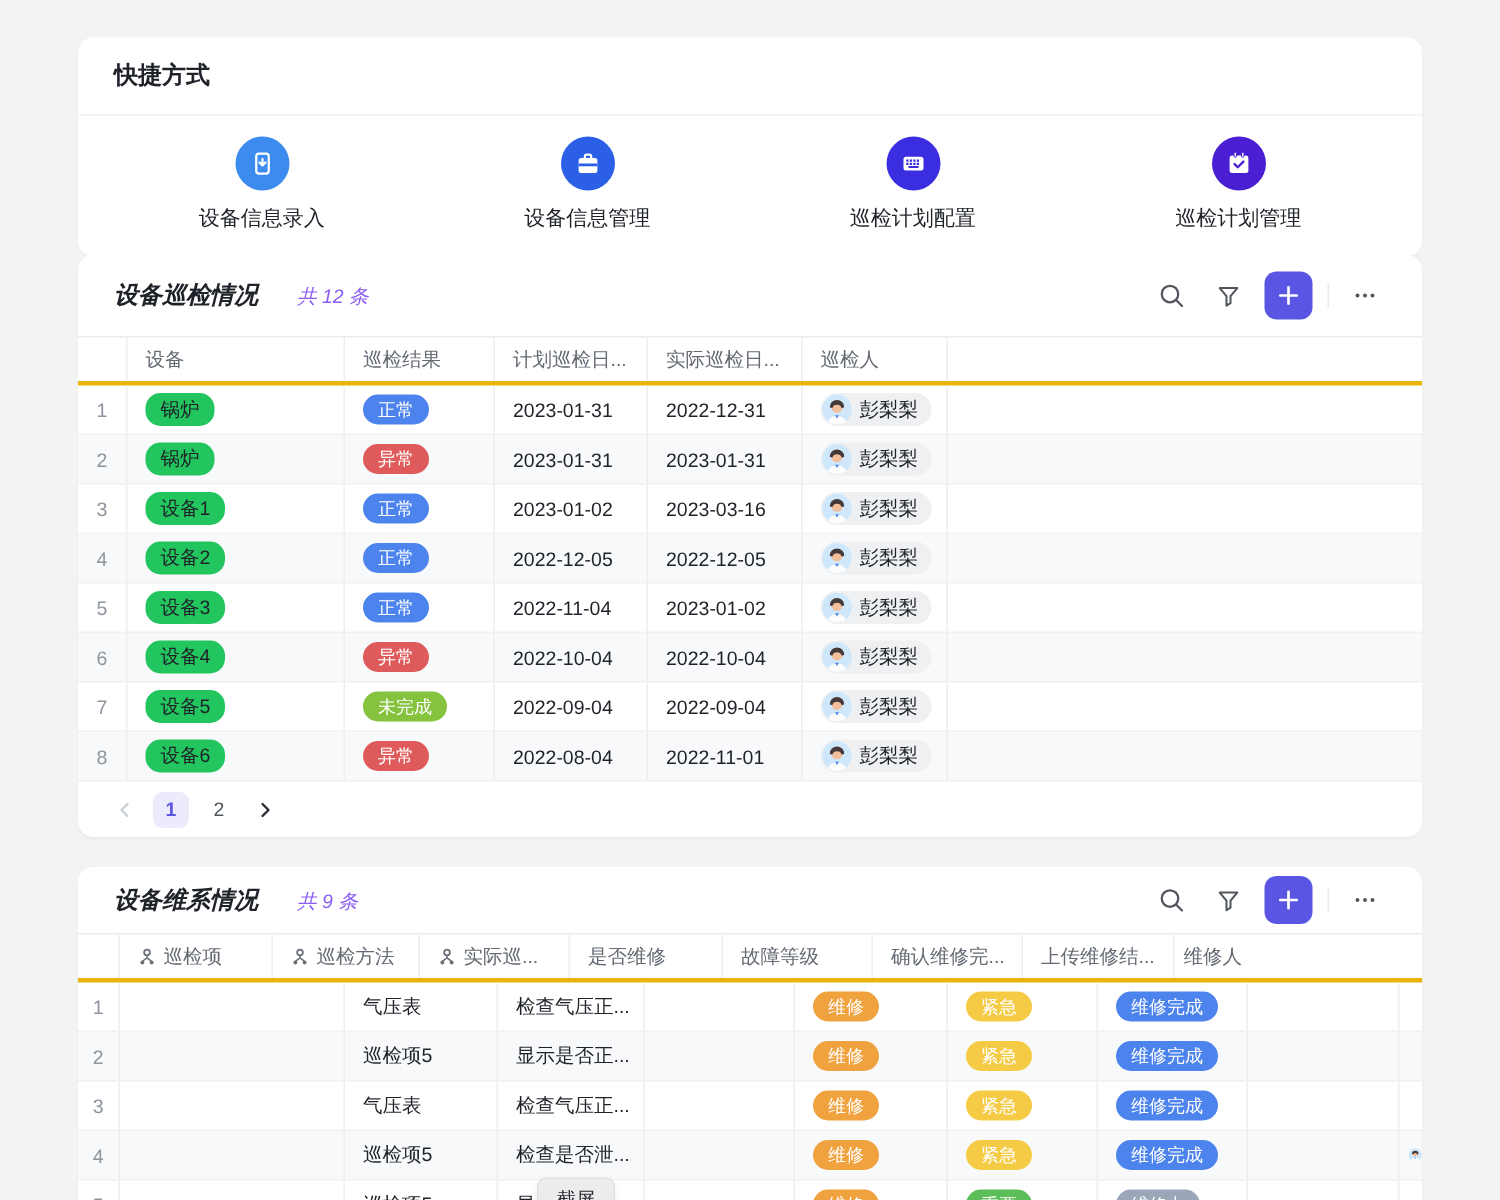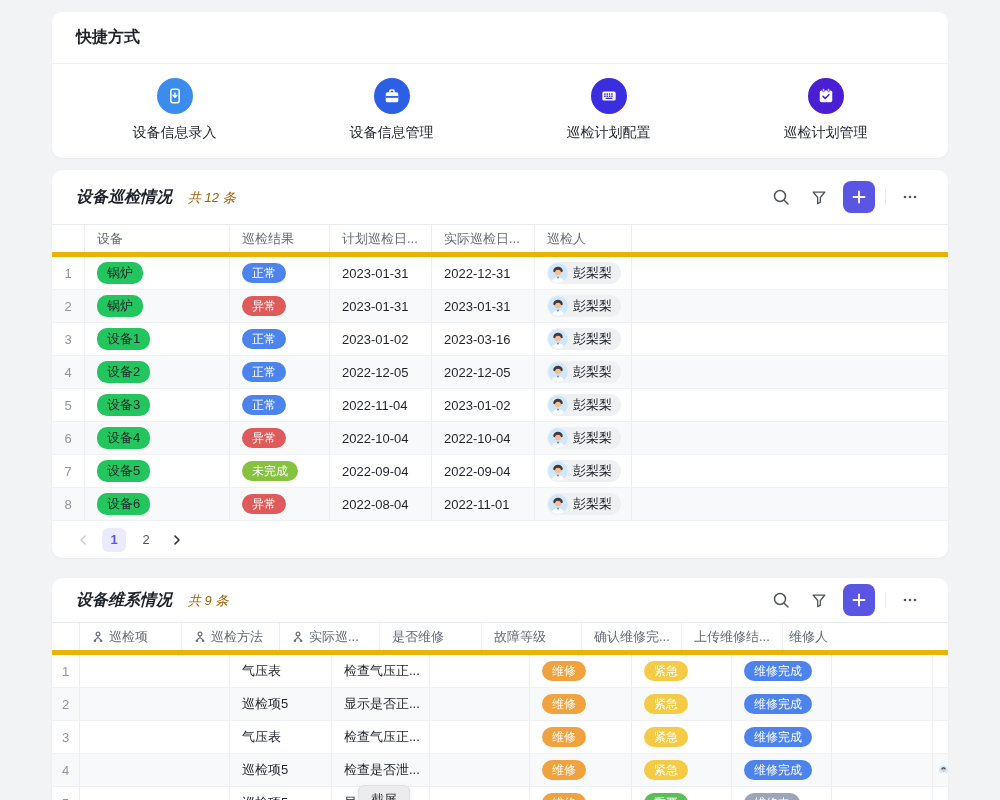--- a/index.html
+++ b/index.html
@@ -1,37 +1,37 @@
 <!DOCTYPE html>
 <html><head>
 <meta charset="utf-8">
 <style>
   * { margin:0; padding:0; box-sizing:border-box; }
   html,body { font-family:"Liberation Sans","DejaVu Sans",sans-serif; }
   .page { position:relative; width:1000px; height:800px; background:#f2f3f5; overflow:hidden; color:#1f2329; }
   .card { position:absolute; left:52px; width:896px; background:#fff; border-radius:10px; box-shadow:0 1px 2px rgba(31,35,41,.04); overflow:hidden; }
   .card-header { display:flex; align-items:center; justify-content:space-between; padding:0 24px; }
   .card-title { font-size:16px; font-weight:700; color:#1f2329; }
-  .count { font-size:13px; color:#a16207; margin-left:16px; font-weight:400; }
+  .count { font-size:13px; color:#8b5cf6; margin-left:26px; font-weight:400; }
   .hdr-left { display:flex; align-items:baseline;font-style:italic; }
   .hdr-right { display:flex; align-items:center; gap:10px; }
   .icon-btn { width:28px; height:28px; border:none; background:transparent; display:flex; align-items:center; justify-content:center; cursor:pointer; border-radius:6px; }
   .add-btn { width:32px; height:32px; border:none; border-radius:8px; display:flex; align-items:center; justify-content:center; cursor:pointer; }
   .vdiv { width:1px; height:16px; background:#e8eaec; }
   
-  .card-shortcuts { top:12px; height:146px; }
+  .card-shortcuts { top:25px; height:146px; }
   .card-shortcuts .card-header { height:52px; border-bottom:1px solid #eff0f2; }
   .shortcut-row { display:grid; grid-template-columns:repeat(4,1fr); padding:14px 14px 0; }
   .shortcut { display:flex; flex-direction:column; align-items:center; gap:10px; cursor:pointer; }
   .shortcut-icon { width:36px; height:36px; border-radius:50%; display:flex; align-items:center; justify-content:center; }
   .shortcut-label { font-size:14px; color:#1f2329; }
   
   .table { width:100%; }
   .thead, .tr { display:flex; height:33px; align-items:center; }
-  .thead { border-top:1px solid #e9ebee; border-bottom:5px solid #eab308;text-align:center; }
+  .thead { border-top:1px solid #e9ebee; border-bottom:3px solid #eab308;text-align:center; }
   .tr { border-bottom:1px solid #f0f1f3; }
   .tbody .tr:nth-of-type(even) { background:#f8f9fa; }
   .th, .td { height:100%; display:flex; align-items:center; padding:0 12px; font-size:13px; overflow:hidden; white-space:nowrap; border-right:1px solid #eceef0; }
   .th { color:#646a73; gap:5px; }
   .td { color:#1f2329; }
   .c-rest { flex:1; border-right:none !important; }
   .c-num { justify-content:center; color:#8f959e; padding:0 4px; }
   
   .t1 .c-num{width:33px;} .t1 .c-device{width:145px;} .t1 .c-result{width:100px;}
   .t1 .c-plan{width:102px;} .t1 .c-actual{width:103px;} .t1 .c-person{width:97px;}

